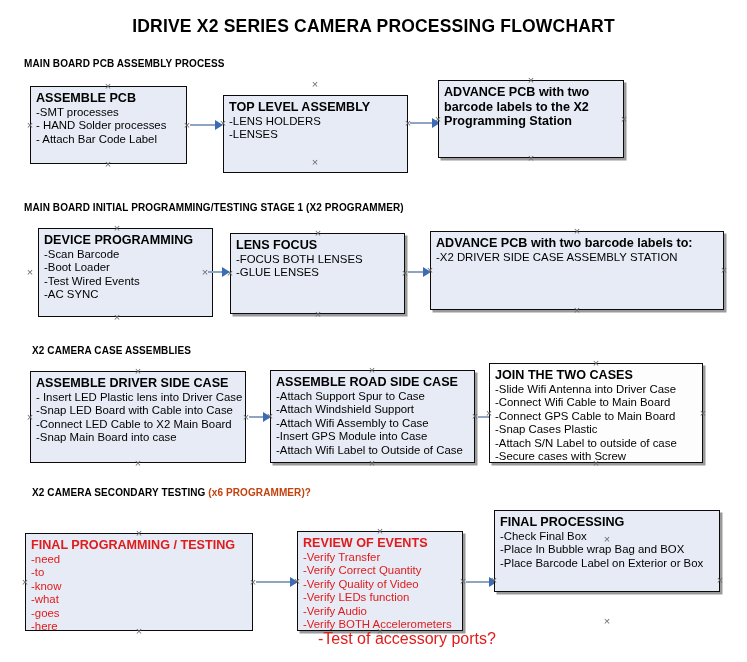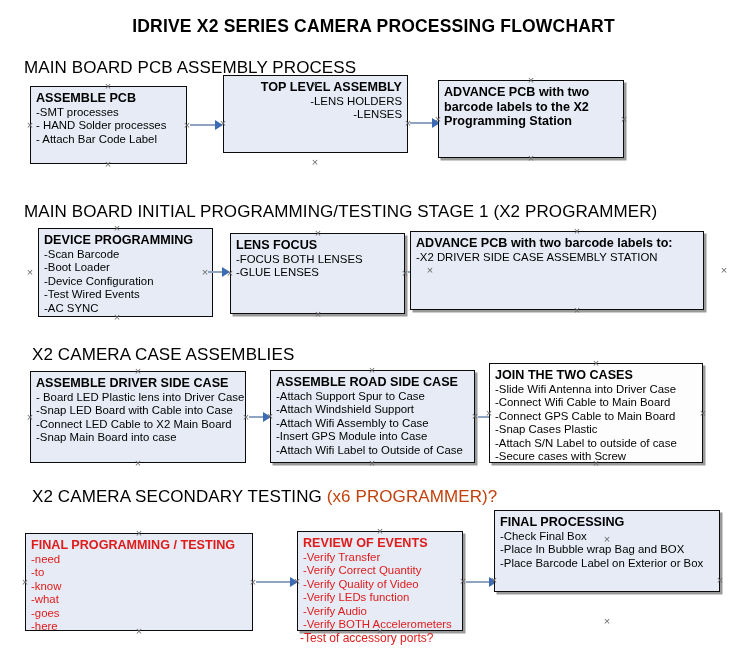--- a/index.html
+++ b/index.html
@@ -27,22 +27,22 @@
     width: 747px;
     text-align: center;
     font-size: 17.5px;
     font-weight: bold;
     letter-spacing: 0.2px;
     color: #000;
     white-space: nowrap;
   }
   .section-header {
     position: absolute;
-    font-size: 17px;
-    font-weight: normal;
+    font-size: 10px;
+    font-weight: bold;
     color: #000;
     white-space: nowrap;
     letter-spacing: 0.1px;
   }
   .section-header .accent {
     color: #c2410c;
   }
   .node {
     position: absolute;
     box-sizing: border-box;
@@ -73,22 +73,22 @@
     line-height: 13.6px;
     color: #000;
     white-space: nowrap;
   }
   .node.red .title,
   .node.red .line {
     color: #e01b1b;
   }
   .node .overflow-line {
     position: absolute;
-    left: 2px;
-    font-size: 12px;
+    left: 20px;
+    font-size: 16px;
     line-height: 13.6px;
     color: #e01b1b;
     white-space: nowrap;
   }
   
   .arrow {
     position: absolute;
     height: 10px;
     pointer-events: none;
   }
@@ -146,21 +146,21 @@
   <div class="handle" style="left:108px; top:86px;"></div>
   <div class="handle" style="left:30px;  top:125px;"></div>
   <div class="handle" style="left:187px; top:125px;"></div>
   <div class="handle" style="left:108px; top:164px;"></div>
 
   <div class="arrow" style="left:190px; top:120px; width:33px;">
     <div class="shaft"></div>
     <div class="head"></div>
   </div>
 
-  <div class="node" style="left:223px; top:75px; width:185px; height:78px;text-align:right;">
+  <div class="node" style="left:223px; top:95px; width:185px; height:78px;">
     <div class="title">TOP LEVEL ASSEMBLY</div>
     <div class="line">-LENS HOLDERS</div>
     <div class="line">-LENSES</div>
   </div>
   <div class="handle" style="left:315px; top:84px;"></div>
   <div class="handle" style="left:223px; top:123px;"></div>
   <div class="handle" style="left:408px; top:123px;"></div>
   <div class="handle" style="left:315px; top:162px;"></div>
 
   <div class="arrow" style="left:410px; top:118px; width:30px;">
@@ -177,21 +177,20 @@
   <div class="handle" style="left:531px; top:158px;"></div>
 
   <div class="section-header" style="left:24px; top:202px;">
     <span>MAIN BOARD INITIAL PROGRAMMING/TESTING STAGE 1 (X2 PROGRAMMER)</span>
   </div>
 
   <div class="node" style="left:30px; top:228px; width:175px; height:89px;margin-left:8px;">
     <div class="title">DEVICE PROGRAMMING</div>
     <div class="line">-Scan Barcode</div>
     <div class="line">-Boot Loader</div>
-    <div class="line">-Device Configuration</div>
     <div class="line">-Test Wired Events</div>
     <div class="line">-AC SYNC</div>
   </div>
   <div class="handle" style="left:117px; top:228px;"></div>
   <div class="handle" style="left:30px;  top:272px;"></div>
   <div class="handle" style="left:205px; top:272px;"></div>
   <div class="handle" style="left:117px; top:317px;"></div>
 
   <div class="arrow" style="left:208px; top:267px; width:22px;">
     <div class="shaft"></div>
@@ -206,36 +205,36 @@
   <div class="handle" style="left:318px; top:233px;"></div>
   <div class="handle" style="left:230px; top:273px;"></div>
   <div class="handle" style="left:405px; top:273px;"></div>
   <div class="handle" style="left:318px; top:314px;"></div>
 
   <div class="arrow" style="left:408px; top:267px; width:23px;">
     <div class="shaft"></div>
     <div class="head"></div>
   </div>
 
-  <div class="node shadowed" style="left:410px; top:231px; width:294px; height:79px;">
+  <div class="node shadowed" style="left:430px; top:231px; width:294px; height:79px;">
     <div class="title">ADVANCE PCB with two barcode labels to:</div>
     <div class="line">-X2 DRIVER  SIDE  CASE  ASSEMBLY STATION</div>
   </div>
   <div class="handle" style="left:577px; top:231px;"></div>
   <div class="handle" style="left:430px; top:270px;"></div>
   <div class="handle" style="left:724px; top:270px;"></div>
   <div class="handle" style="left:577px; top:310px;"></div>
 
   <div class="section-header" style="left:32px; top:345px;">
     <span>X2 CAMERA CASE ASSEMBLIES</span>
   </div>
 
   <div class="node" style="left:30px; top:371px; width:216px; height:92px;">
     <div class="title">ASSEMBLE DRIVER SIDE CASE</div>
-    <div class="line">- Board LED Plastic lens into Driver Case</div>
+    <div class="line">- Insert LED Plastic lens into Driver Case</div>
     <div class="line">-Snap LED Board with Cable into Case</div>
     <div class="line">-Connect LED Cable to X2 Main Board</div>
     <div class="line">-Snap Main Board into case</div>
   </div>
   <div class="handle" style="left:138px; top:371px;"></div>
   <div class="handle" style="left:30px;  top:417px;"></div>
   <div class="handle" style="left:246px; top:417px;"></div>
   <div class="handle" style="left:138px; top:463px;"></div>
 
   <div class="arrow" style="left:249px; top:412px; width:22px;">

